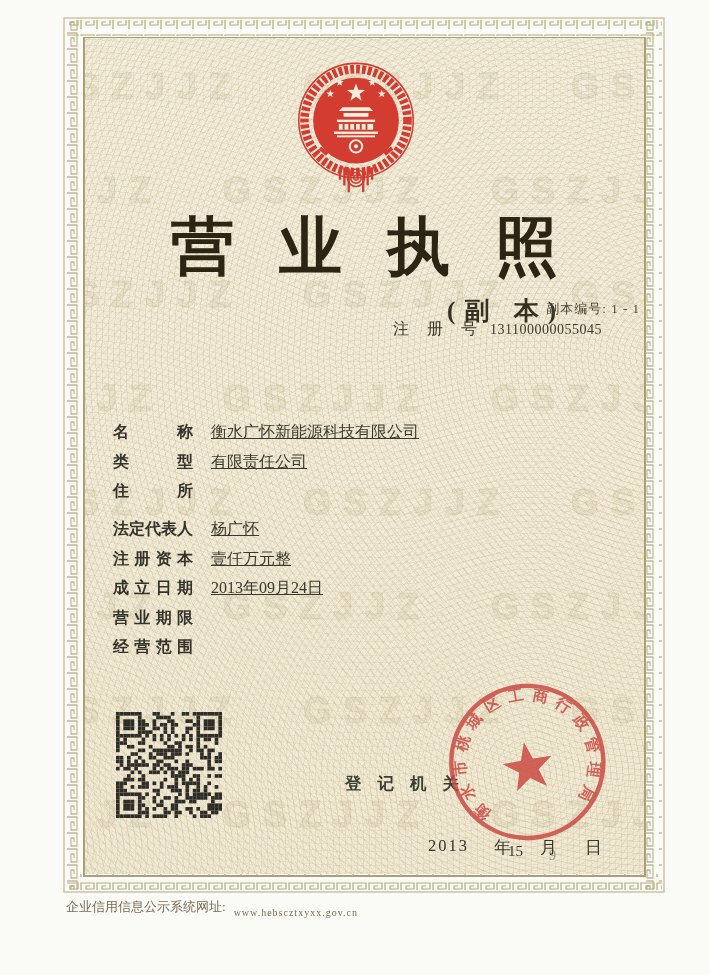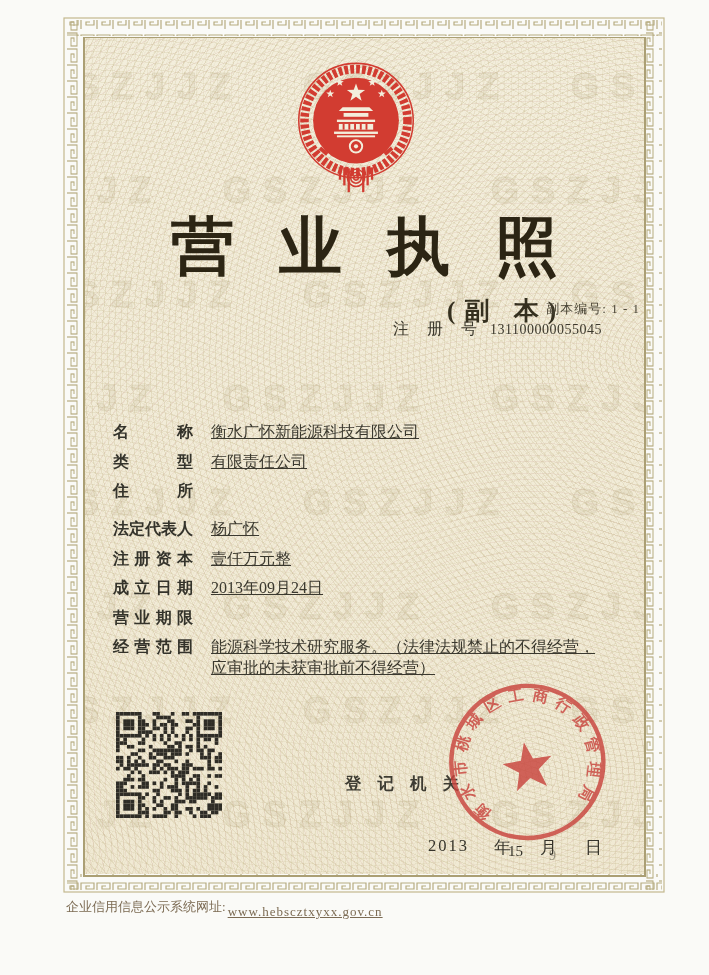--- a/index.html
+++ b/index.html
@@ -96,22 +96,22 @@
   .d-day{left:464px;top:12px;font-size:14px;opacity:.45;}
   .u-day{left:500px;}
   
   .footer{
     position:absolute;left:66px;top:898px;width:598px;
     display:flex;justify-content:space-between;align-items:flex-start;
     color:#7c6b53;font-size:13px;
   }
   .footer-left{white-space:nowrap;}
   .footer-url{
-    display:inline-block;transform:translateY(5px);margin-left:2px;
-    letter-spacing:1px;font-size:13px;text-decoration:underline;
+    display:inline-block;transform:translateY(5px);margin-left:8px;
+    letter-spacing:1px;font-size:10px;
   }
   .footer-right{white-space:nowrap;padding-top:2px;}
 </style>
 </head>
 <body>
 
 <div class="page">
 
   <svg class="frame-svg" viewBox="0 0 709 975">
     <defs>
@@ -258,21 +258,20 @@
             <span>限</span>
           </span>
       </div>
       <div class="field-row">
         <span class="field-label">
             <span>经</span>
             <span>营</span>
             <span>范</span>
             <span>围</span>
           </span>
-        <span class="field-value">能源科学技术研究服务。（法律法规禁止的不得经营，应审批的未获审批前不得经营）</span>
       </div>
     </div>
 
     <svg class="qr" id="qr-svg" viewBox="0 0 106 106">
         <rect x="0.00" y="0.00" width="3.66" height="3.66" fill="#2e2c26"></rect>
         <rect x="3.66" y="0.00" width="3.66" height="3.66" fill="#2e2c26"></rect>
         <rect x="7.31" y="0.00" width="3.66" height="3.66" fill="#2e2c26"></rect>
         <rect x="10.97" y="0.00" width="3.66" height="3.66" fill="#2e2c26"></rect>
         <rect x="14.62" y="0.00" width="3.66" height="3.66" fill="#2e2c26"></rect>
         <rect x="18.28" y="0.00" width="3.66" height="3.66" fill="#2e2c26"></rect>

